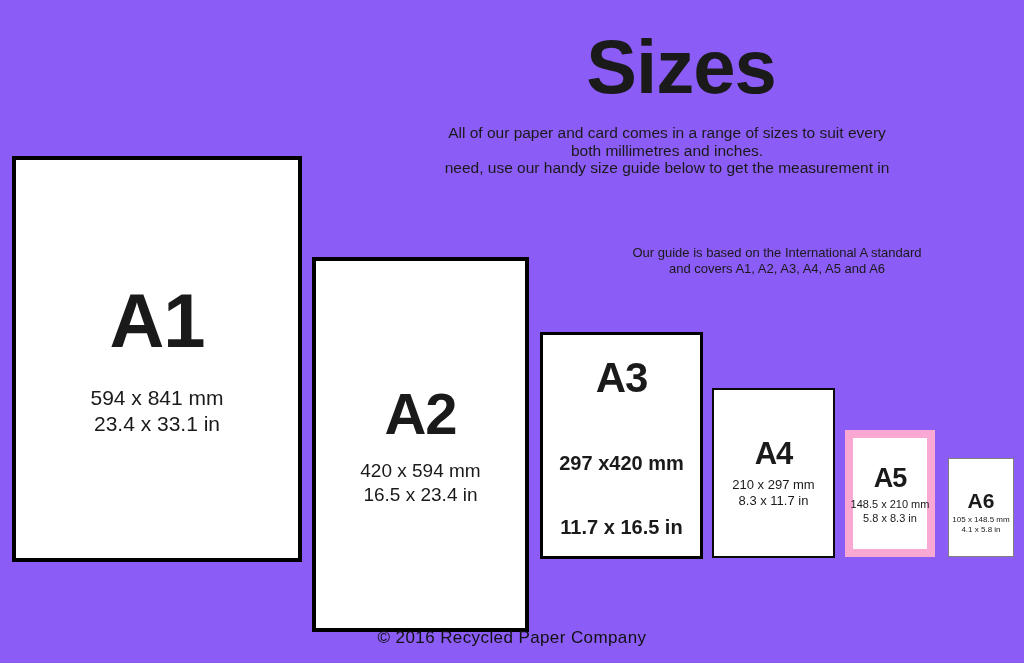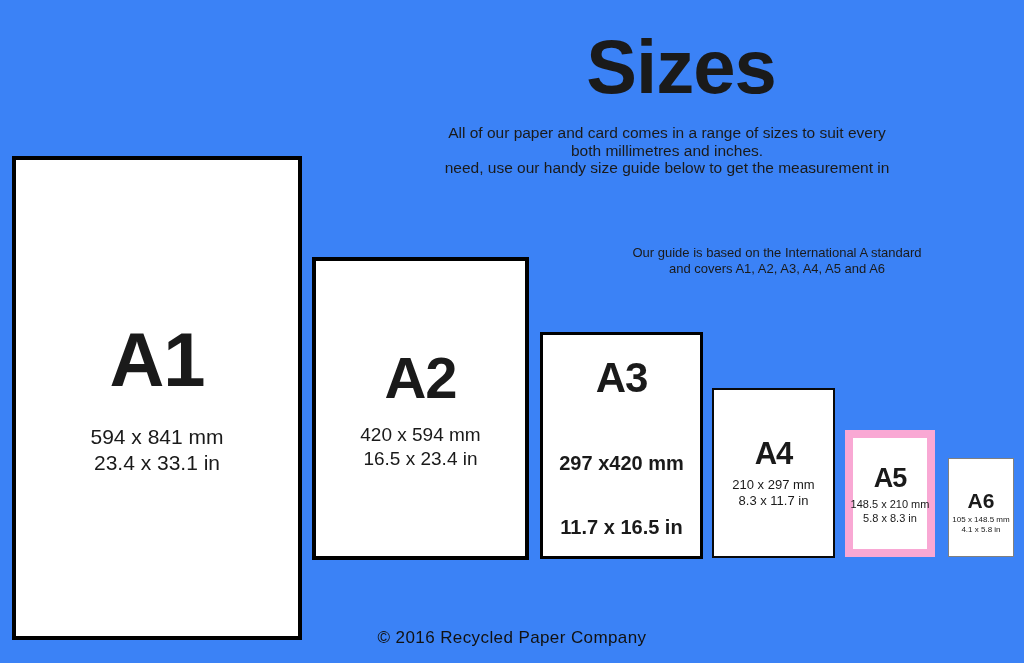--- a/index.html
+++ b/index.html
@@ -6,21 +6,21 @@
   html, body {
     width: 1024px; height: 663px;
     background: #ffffff;
     font-family: "Liberation Sans", sans-serif;
     color: #1a1a1a;
     overflow: hidden;
   }
   .canvas {
     position: relative;
     width: 1024px; height: 663px;
-    background: #3b82f6;
+    background: #8b5cf6;
   }
 
   
   .title {
     position: absolute;
     left: 681px; top: 26px;
     transform: translateX(-50%);
     font-size: 76px;
     line-height: 82px;
     font-weight: 700;
@@ -55,25 +55,25 @@
     background: #ffffff;
     display: flex;
     flex-direction: column;
     align-items: center;
     justify-content: center;
     text-align: center;
   }
   .paper .label { font-weight: 700; letter-spacing: -1px; }
   .paper .dims { font-weight: 400; white-space: nowrap; }
 
-  .b1 { left: 12px;  top: 156px; width: 290px; height: 484px; border: 4px solid #000; }
+  .b1 { left: 12px;  top: 156px; width: 290px; height: 406px; border: 4px solid #000; }
   .b1 .label { font-size: 76px; line-height: 80px; margin-bottom: 24px; }
   .b1 .dims  { font-size: 21px; line-height: 26px; }
 
-  .b2 { left: 312px; top: 257px; width: 217px; height: 303px; border: 4px solid #000; }
+  .b2 { left: 312px; top: 257px; width: 217px; height: 375px; border: 4px solid #000; }
   .b2 .label { font-size: 58px; line-height: 62px; margin-bottom: 14px; }
   .b2 .dims  { font-size: 19px; line-height: 24px; }
 
   .b3 { left: 540px; top: 332px; width: 163px; height: 227px; border: 3px solid #000; gap: 44px; }
   .b3 .label { font-size: 42px; line-height: 46px; margin-bottom: 8px; }
   .b3 .dims  { font-size: 20px; line-height: 20px; font-weight: bold; }
 
   .b4 { left: 712px; top: 388px; width: 123px; height: 170px; border: 2px solid #0a0a0a; }
   .b4 .label { font-size: 31px; line-height: 34px; margin-bottom: 6px; }
   .b4 .dims  { font-size: 13px; line-height: 16.5px; }

